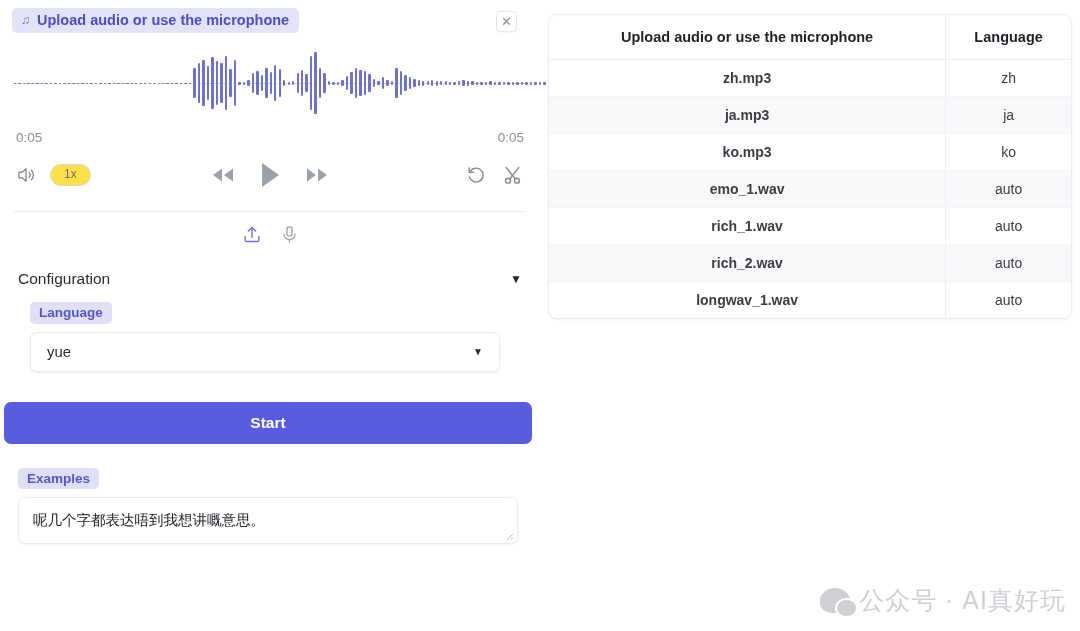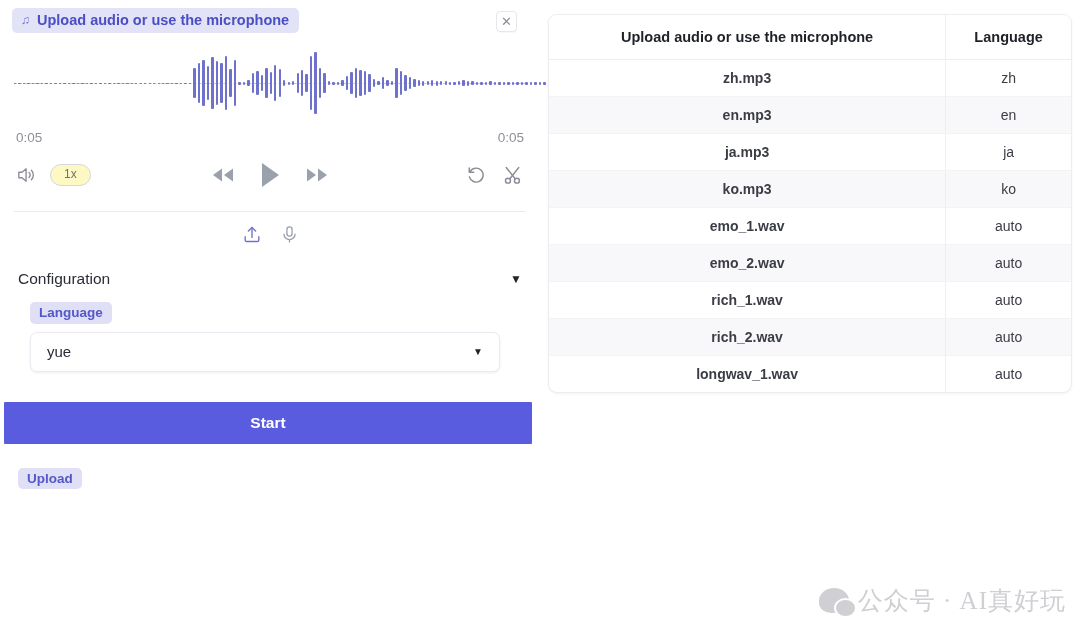--- a/index.html
+++ b/index.html
@@ -117,21 +117,21 @@
     display: flex;
     align-items: center;
     gap: 12px;
   }
   .speed-badge {
     border: 1px solid #d5d7dd;
     border-radius: 11px;
     padding: 3px 13px;
     font-size: 12px;
     color: #6d7078;
-    background: #fef9c3;
+    background: #fde047;
     line-height: 1.15;
   }
   .transport-center {
     position: absolute;
     left: 0; right: 0;
     display: flex;
     align-items: center;
     justify-content: center;
     gap: 20px;
     pointer-events: none;
@@ -206,21 +206,21 @@
 
   
   .start-btn {
     margin: 30px 12px 0 0;
     margin-left: 2px;
     height: 42px;
     background: #5a5ce0;
     color: #fff;
     font-size: 15.5px;
     font-weight: bold;
-    border-radius: 1px;
+    border-radius: 7px;
     display: flex;
     align-items: center;
     justify-content: center;
     border: none;
     width: 528px;
   }
 
   
   .results-label {
     display: inline-block;
@@ -313,21 +313,21 @@
   
   .watermark {
     position: absolute;
     right: 14px;
     bottom: 14px;
     display: flex;
     align-items: center;
     gap: 9px;
     color: #cfcfd4;
     font-size: 25px;
-    font-family: Liberation Serif, serif;
+    font-family: Liberation Sans, sans-serif;
     letter-spacing: 1px;
     pointer-events: none;
     white-space: nowrap;
     justify-content: center;
   }
   .wm-bubble {
     width: 30px; height: 25px;
     background: #cfcfd4;
     border-radius: 50% 50% 50% 40%;
     position: relative;
@@ -656,21 +656,29 @@
         <span class="select-caret">▼</span>
       </div>
     </div>
 
     <div style="padding:0 12px 0 2px;">
       <button class="start-btn">
         <span>Start</span>
       </button>
     </div>
 
-    <span class="results-label">Upload</span>
+    <span class="results-label">Examples</span>
+    <div class="results-box">
+      <span>呢几个字都表达唔到我想讲嘅意思。</span>
+      <span class="resize-grip">
+        <svg width="10" height="10" viewBox="0 0 10 10" stroke="#b9bbc3" stroke-width="1">
+          <path d="M9 3L3 9M9 6.5L6.5 9"></path>
+        </svg>
+      </span>
+    </div>
   </div>
 
   <div class="right-panel">
 
     <div class="examples-card">
       <table class="examples">
         <colgroup>
             <col class="c-file">
             <col class="c-lang">
           </colgroup>
@@ -679,37 +687,29 @@
             <th>Upload audio or use the microphone</th>
             <th>Language</th>
           </tr>
         </thead>
         <tbody id="examples-body">
             <tr>
               <td>zh.mp3</td>
               <td>zh</td>
             </tr>
             <tr>
-              <td>en.mp3</td>
-              <td>en</td>
-            </tr>
-            <tr>
               <td>ja.mp3</td>
               <td>ja</td>
             </tr>
             <tr>
               <td>ko.mp3</td>
               <td>ko</td>
             </tr>
             <tr>
               <td>emo_1.wav</td>
-              <td>auto</td>
-            </tr>
-            <tr>
-              <td>emo_2.wav</td>
               <td>auto</td>
             </tr>
             <tr>
               <td>rich_1.wav</td>
               <td>auto</td>
             </tr>
             <tr>
               <td>rich_2.wav</td>
               <td>auto</td>
             </tr>

